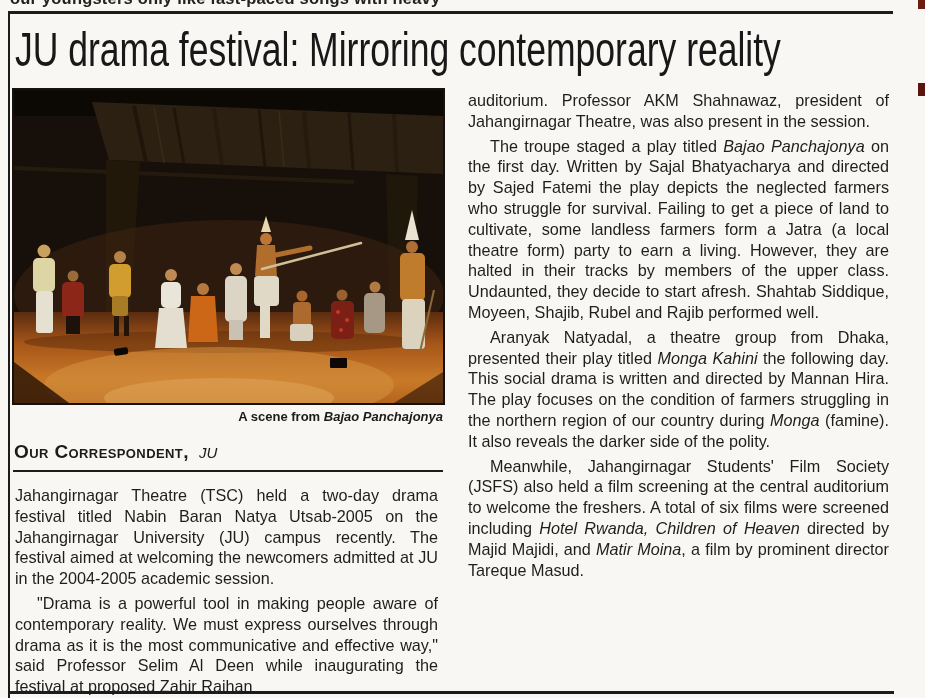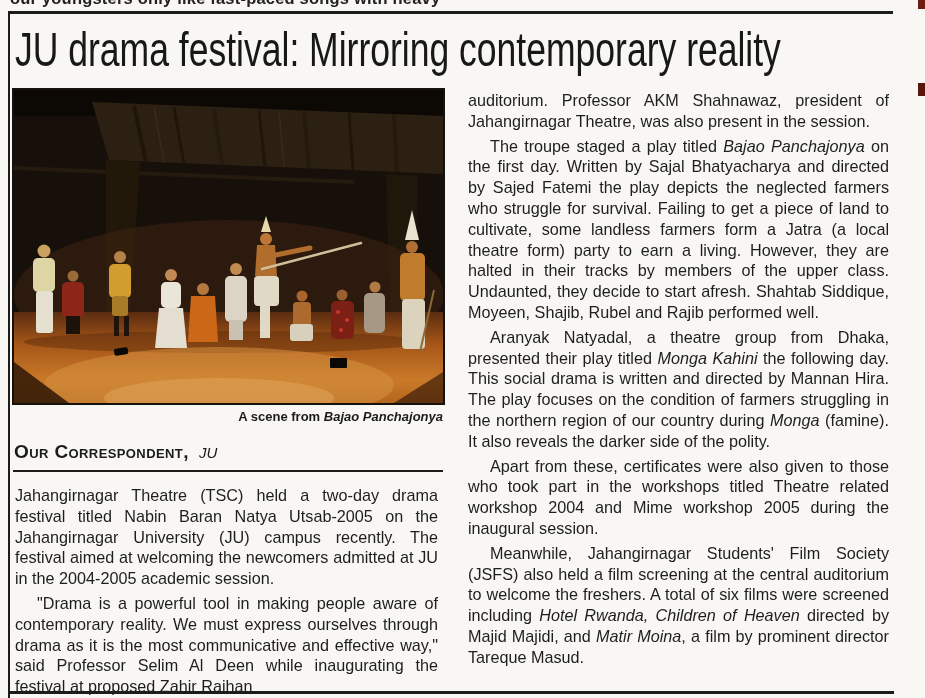--- a/index.html
+++ b/index.html
@@ -180,20 +180,19 @@
 <div class="rule byline-rule"></div>
 
 <div class="col left-col">
     <p class="bp"><span>Jahangirnagar Theatre (TSC) held a two-day drama festival titled Nabin Baran Natya Utsab-2005 on the Jahangirnagar University (JU) campus recently. The festival aimed at welcoming the newcomers admitted at JU in the 2004-2005 academic session.</span></p>
     <p class="bp ind"><span>"Drama is a powerful tool in making people aware of contemporary reality. We must express ourselves through drama as it is the most communicative and effective way," said Professor Selim Al Deen while inaugurating the festival at proposed Zahir Raihan</span></p>
   </div>
 <div class="col right-col">
     <p class="bp"><span>auditorium. Professor AKM Shahnawaz, president of Jahangirnagar Theatre, was also present in the session.</span></p>
     <p class="bp ind"><span>The troupe staged a play titled </span><span class="it">Bajao Panchajonya</span><span> on the first day. Written by Sajal Bhatyacharya and directed by Sajed Fatemi the play depicts the neglected farmers who struggle for survival. Failing to get a piece of land to cultivate, some landless farmers form a Jatra (a local theatre form) party to earn a living. However, they are halted in their tracks by members of the upper class. Undaunted, they decide to start afresh. Shahtab Siddique, Moyeen, Shajib, Rubel and Rajib performed well.</span></p>
     <p class="bp ind"><span>Aranyak Natyadal, a theatre group from Dhaka, presented their play titled </span><span class="it">Monga Kahini</span><span> the following day. This social drama is written and directed by Mannan Hira. The play focuses on the condition of farmers struggling in the northern region of our country during </span><span class="it">Monga</span><span> (famine). It also reveals the darker side of the polity.</span></p>
-    <p class="bp ind"><span>Apart from these, certificates were also given to those who took part in the workshops titled Theatre related workshop 2004 and Mime workshop 2005 during the inaugural session.</span></p>
     <p class="bp ind"><span>Meanwhile, Jahangirnagar Students' Film Society (JSFS) also held a film screening at the central auditorium to welcome the freshers. A total of six films were screened including </span><span class="it">Hotel Rwanda, Children of Heaven</span><span> directed by Majid Majidi, and </span><span class="it">Matir Moina</span><span>, a film by prominent director Tareque Masud.</span></p>
   </div>
 
 <div class="rule bottom-rule"></div>
 
 <div class="edge-mark mark1"></div>
 <div class="edge-mark mark2"></div>
 
 </body></html>

